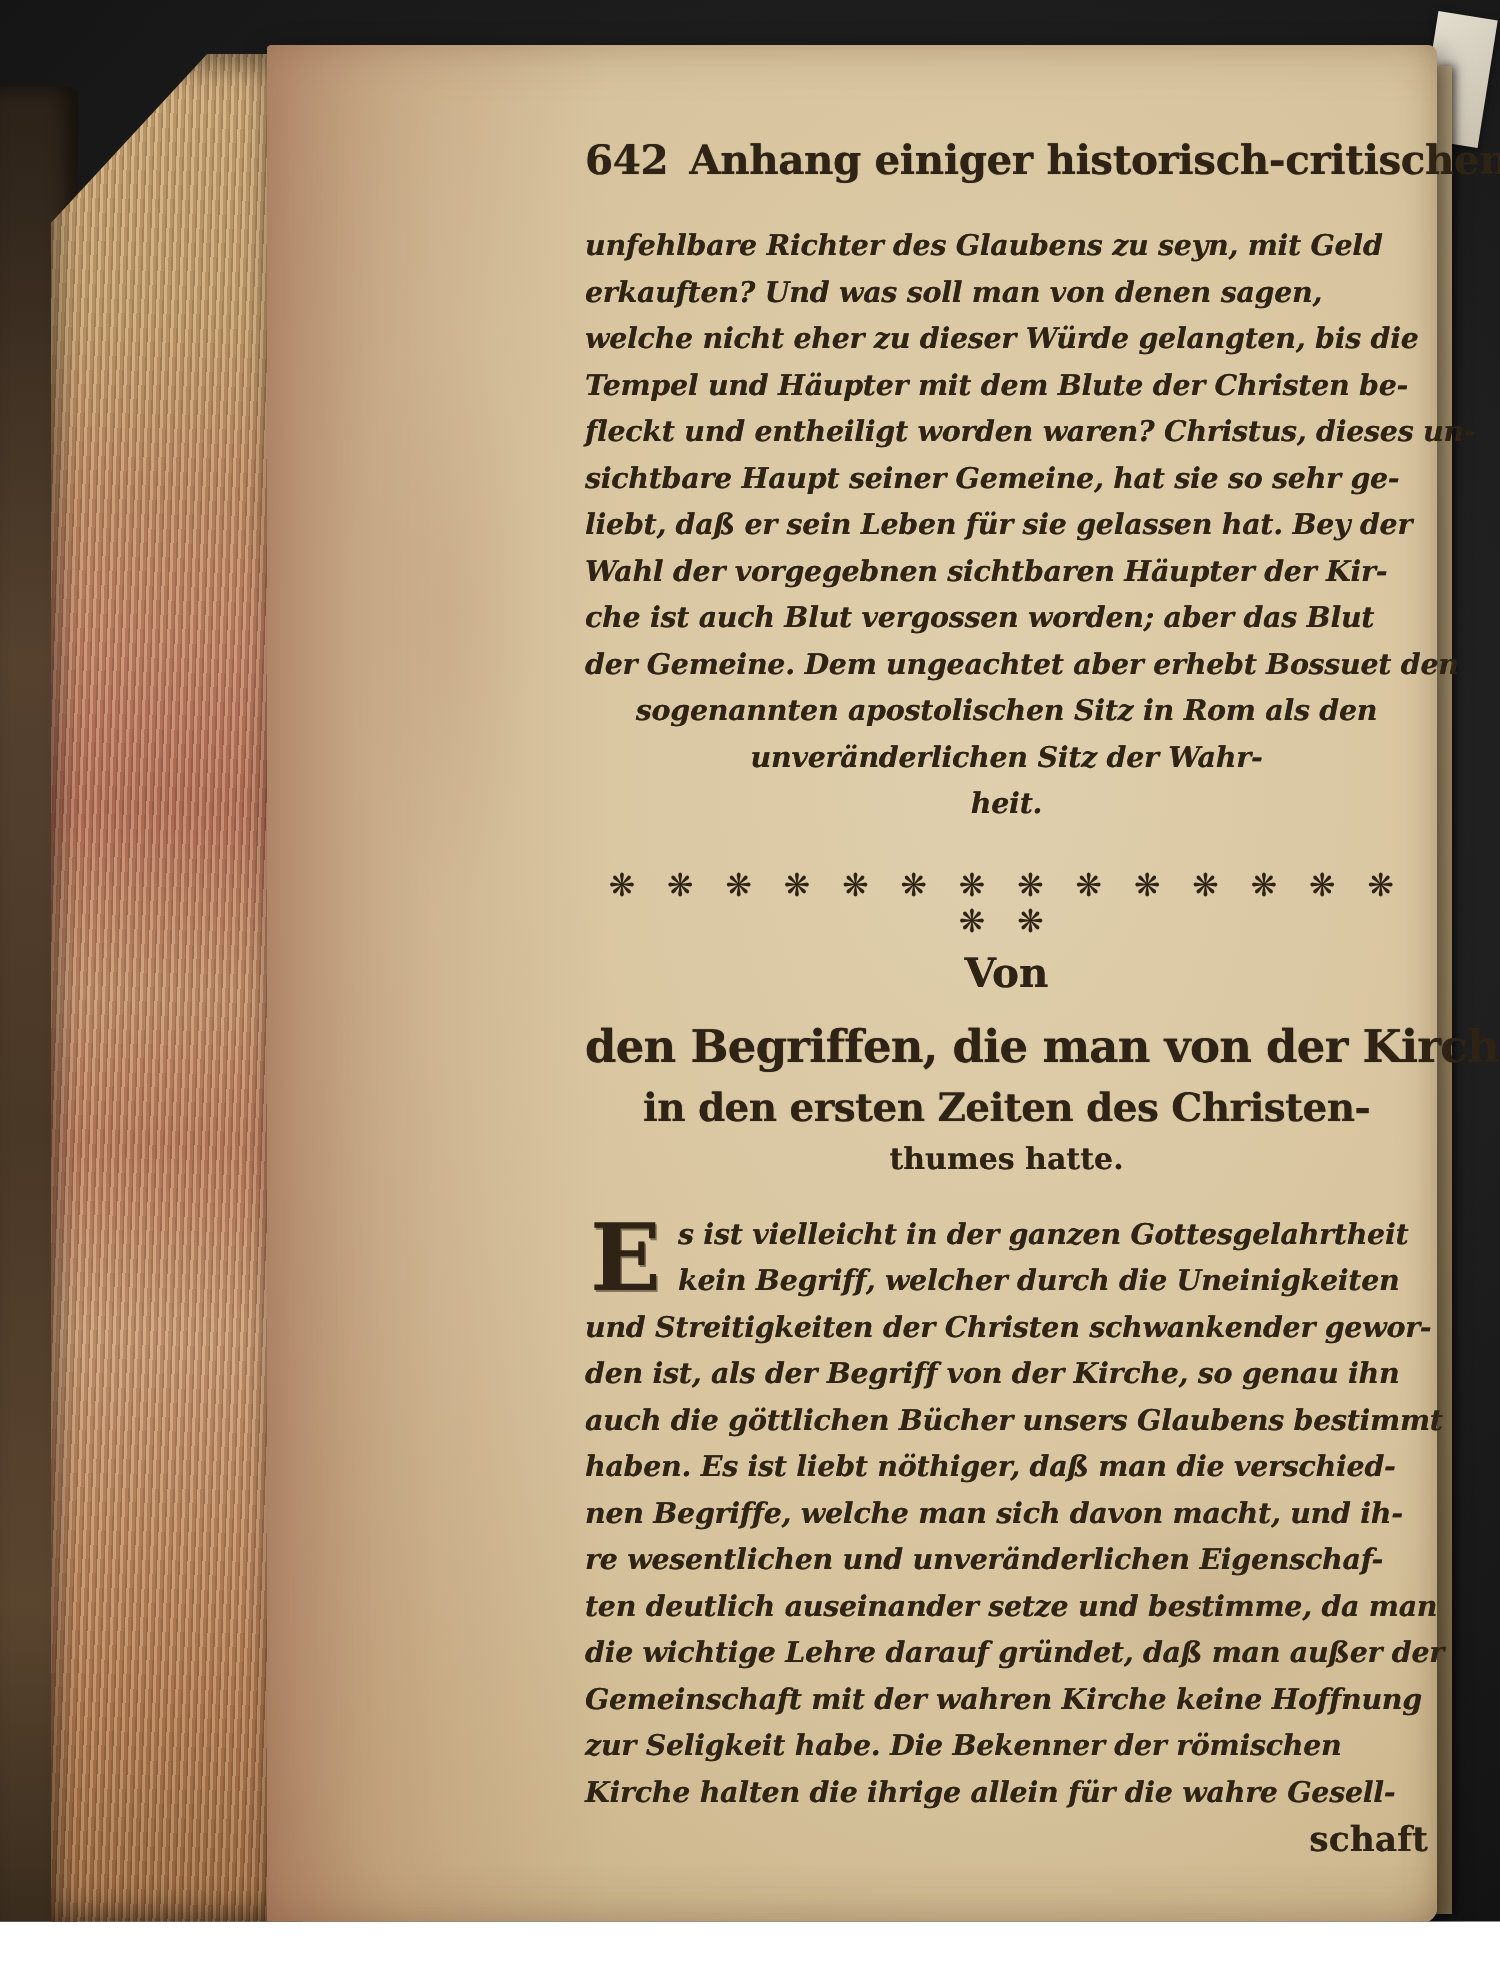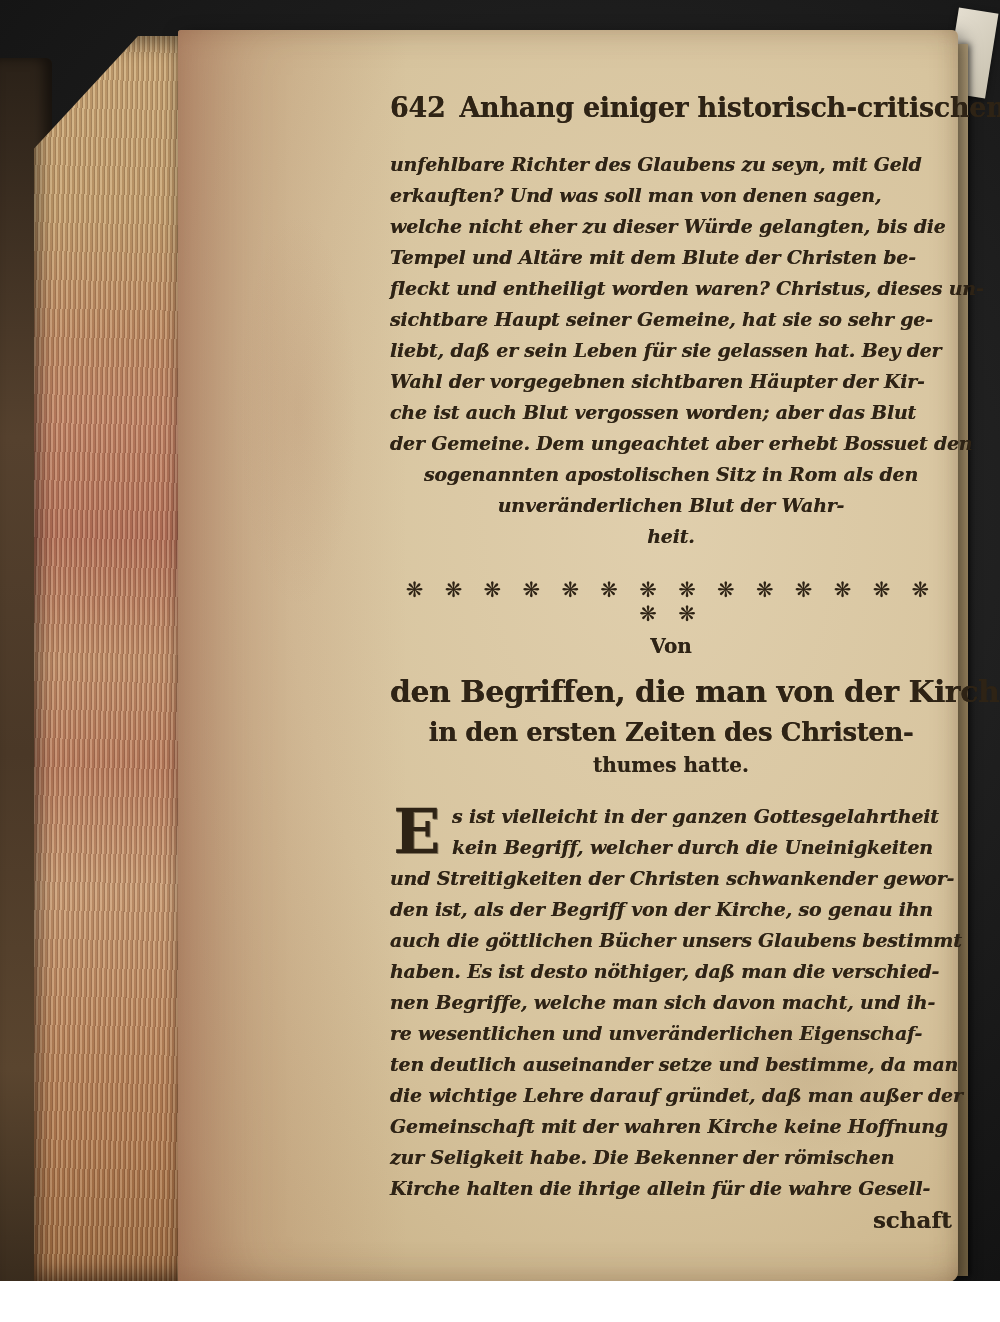--- a/index.html
+++ b/index.html
@@ -101,21 +101,21 @@
   .ornament-row {
     text-align: center;
     font-family: "DejaVu Sans", sans-serif;
     font-size: 21px; font-weight: 700;
     letter-spacing: 7px;
     margin-top: 26px;
     color: #2e2315;
   }
   .kicker {
     text-align: center;
-    font-size: 20px; font-weight: 700;
+    font-size: 27px; font-weight: 700;
     margin-top: 8px;
     text-shadow: 0 0 .4px rgba(46,35,21,.7);
   }
   .title-1 {
     text-align: center; white-space: nowrap;
     font-size: 30px; font-weight: 700;
     margin-top: 16px; letter-spacing: -0.5px;
     text-shadow: 0 0 .6px rgba(46,35,21,.9);
   }
   .title-2 {
@@ -165,48 +165,48 @@
     <div class="text-col">
 
       <div class="header-line">
         <span class="pgnum">642</span><span>Anhang einiger historisch-critischen</span>
       </div>
 
       <div>
         <div class="body-line">unfehlbare Richter des Glaubens zu seyn, mit Geld</div>
         <div class="body-line">erkauften? Und was soll man von denen sagen,</div>
         <div class="body-line">welche nicht eher zu dieser Würde gelangten, bis die</div>
-        <div class="body-line">Tempel und Altäre mit dem Blute der Christen be-</div>
+        <div class="body-line">Tempel und Häupter mit dem Blute der Christen be-</div>
         <div class="body-line">fleckt und entheiligt worden waren? Christus, dieses un-</div>
         <div class="body-line">sichtbare Haupt seiner Gemeine, hat sie so sehr ge-</div>
         <div class="body-line">liebt, daß er sein Leben für sie gelassen hat. Bey der</div>
         <div class="body-line">Wahl der vorgegebnen sichtbaren Häupter der Kir-</div>
         <div class="body-line">che ist auch Blut vergossen worden; aber das Blut</div>
         <div class="body-line">der Gemeine. Dem ungeachtet aber erhebt Bossuet den</div>
         <div class="body-line centered">sogenannten apostolischen Sitz in Rom als den</div>
-        <div class="body-line centered">unveränderlichen Blut der Wahr-</div>
+        <div class="body-line centered">unveränderlichen Sitz der Wahr-</div>
         <div class="body-line centered">heit.</div>
       </div>
 
       <div class="ornament-row">❋ ❋ ❋ ❋ ❋ ❋ ❋ ❋ ❋ ❋ ❋ ❋ ❋ ❋ ❋ ❋</div>
 
       <div class="kicker">Von</div>
 
       <div class="title-1">den Begriffen, die man von der Kirche</div>
       <div class="title-2">in den ersten Zeiten des Christen-</div>
       <div class="title-3">thumes hatte.</div>
 
       <div class="para2 clearfix">
         <div class="drop-cap">E</div>
         <div class="body-line">s ist vielleicht in der ganzen Gottesgelahrtheit</div>
         <div class="body-line">kein Begriff, welcher durch die Uneinigkeiten</div>
         <div class="body-line">und Streitigkeiten der Christen schwankender gewor-</div>
         <div class="body-line">den ist, als der Begriff von der Kirche, so genau ihn</div>
         <div class="body-line">auch die göttlichen Bücher unsers Glaubens bestimmt</div>
-        <div class="body-line">haben. Es ist desto nöthiger, daß man die verschied-</div>
+        <div class="body-line">haben. Es ist liebt nöthiger, daß man die verschied-</div>
         <div class="body-line">nen Begriffe, welche man sich davon macht, und ih-</div>
         <div class="body-line">re wesentlichen und unveränderlichen Eigenschaf-</div>
         <div class="body-line">ten deutlich auseinander setze und bestimme, da man</div>
         <div class="body-line">die wichtige Lehre darauf gründet, daß man außer der</div>
         <div class="body-line">Gemeinschaft mit der wahren Kirche keine Hoffnung</div>
         <div class="body-line">zur Seligkeit habe. Die Bekenner der römischen</div>
         <div class="body-line">Kirche halten die ihrige allein für die wahre Gesell-</div>
       </div>
 
       <div class="catchword">schaft</div>

